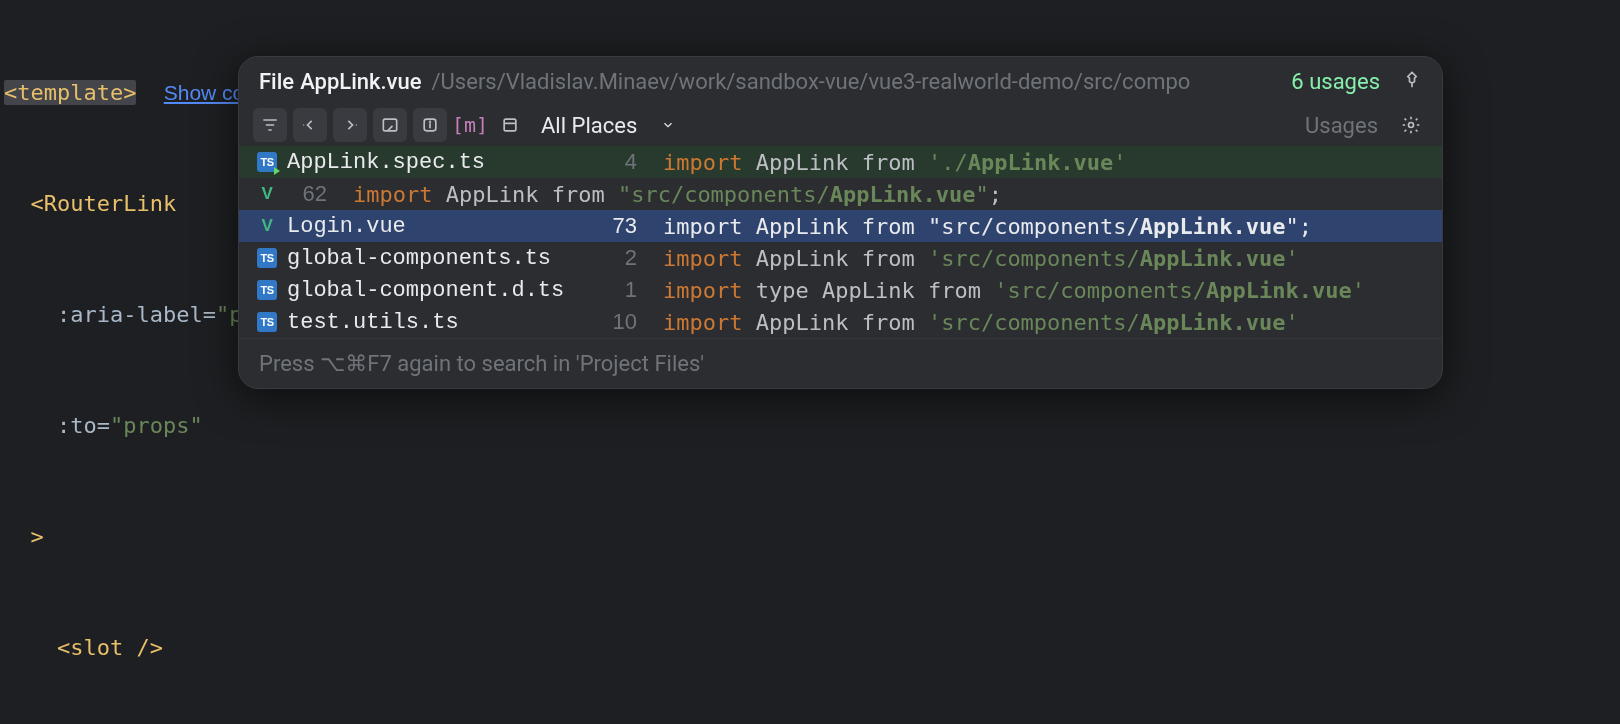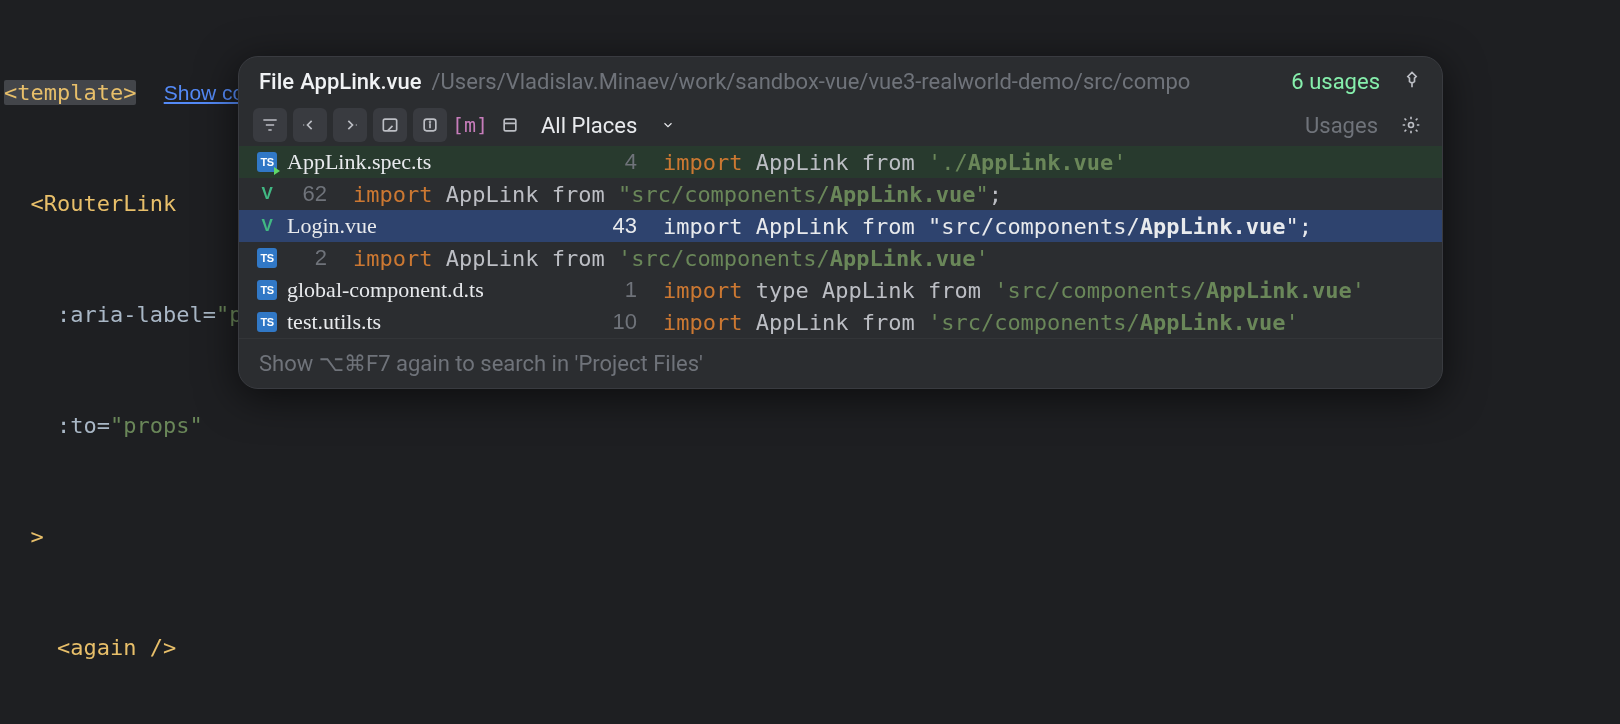--- a/index.html
+++ b/index.html
@@ -116,21 +116,21 @@
     flex-shrink:0;
     letter-spacing:-0.5px;
   }
   .file-icon.ts { background:#3178c6; color:#fff; }
   .file-icon.ts-run { background:#3178c6; color:#fff; position:relative; }
   .file-icon.ts-run::after{
     content:""; position:absolute; right:-3px; bottom:-3px;
     width:0;height:0;border-left:6px solid #5fd868;border-top:4px solid transparent;border-bottom:4px solid transparent;
   }
   .file-icon.vue { background:none; color:#41b883; font-size:17px; font-weight:900; }
-  .row .name { width:310px; color:#e8eaed; font-family:Liberation Serif, serif;}
+  .row .name { width:310px; color:#e8eaed; font-family:Liberation Mono, monospace;}
   .row .lnum { width:40px; text-align:right; color:#6f737a; font-family:-apple-system,sans-serif; margin-right:26px;}
   .row .preview { flex:1; white-space:nowrap; overflow:hidden; }
   .pv-kw { color:#cc7832; }
   .pv-txt { color:#bcbec4; }
   .pv-str { color:#6a8759; }
   .pv-bold { font-weight:700; color:#6a8759; }
   .row.first .pv-str, .row.first .pv-bold { color:#6a8759; }
   .row.selected .pv-kw,
   .row.selected .pv-txt,
   .row.selected .pv-str,
@@ -147,21 +147,21 @@
 </style>
 </head>
 <body>
 
 <div class="code-editor">
   <div class="code-line"><span class="tok-tag hl-tag">&lt;template&gt;</span> <span class="link-inline">Show component usages</span></div>
   <div class="code-line"><span class="tok-text">  &lt;</span><span class="tok-tag">RouterLink</span></div>
   <div class="code-line"><span class="tok-attr">    :aria-label</span><span class="tok-eq">=</span><span class="tok-str">"p</span></div>
   <div class="code-line"><span class="tok-attr">    :to</span><span class="tok-eq">=</span><span class="tok-str">"props"</span></div>
   <div class="code-line"><span class="tok-tag">  &gt;</span></div>
-  <div class="code-line"><span class="tok-text">    &lt;</span><span class="tok-tag">again</span><span class="tok-tag"> /&gt;</span></div>
+  <div class="code-line"><span class="tok-text">    &lt;</span><span class="tok-tag">slot</span><span class="tok-tag"> /&gt;</span></div>
   
   
   
   
   
   
   
   
   
   
@@ -247,36 +247,37 @@
         <div class="preview"><span class="pv-kw">import </span><span class="pv-txt">AppLink from </span><span class="pv-str s1">'./</span><span class="pv-bold">AppLink.vue</span><span class="pv-str s2">'</span><span class="pv-txt e"></span></div>
       </div>
       <div class="row">
         <div class="file-icon vue">V</div>
         <div class="lnum">62</div>
         <div class="preview"><span class="pv-kw">import </span><span class="pv-txt">AppLink from </span><span class="pv-str s1">"src/components/</span><span class="pv-bold">AppLink.vue</span><span class="pv-str s2">"</span><span class="pv-txt e">;</span></div>
       </div>
       <div class="row selected">
         <div class="file-icon vue">V</div>
         <div class="name">Login.vue</div>
-        <div class="lnum">43</div>
+        <div class="lnum">73</div>
         <div class="preview"><span class="pv-kw">import </span><span class="pv-txt">AppLink from </span><span class="pv-str s1">"src/components/</span><span class="pv-bold">AppLink.vue</span><span class="pv-str s2">"</span><span class="pv-txt e">;</span></div>
       </div>
       <div class="row">
         <div class="file-icon ts">TS</div>
+        <div class="name">global-components.ts</div>
         <div class="lnum">2</div>
         <div class="preview"><span class="pv-kw">import </span><span class="pv-txt">AppLink from </span><span class="pv-str s1">'src/components/</span><span class="pv-bold">AppLink.vue</span><span class="pv-str s2">'</span><span class="pv-txt e"></span></div>
       </div>
       <div class="row">
         <div class="file-icon ts">TS</div>
         <div class="name">global-component.d.ts</div>
         <div class="lnum">1</div>
         <div class="preview"><span class="pv-kw">import </span><span class="pv-txt">type AppLink from </span><span class="pv-str s1">'src/components/</span><span class="pv-bold">AppLink.vue</span><span class="pv-str s2">'</span><span class="pv-txt e"></span></div>
       </div>
       <div class="row">
         <div class="file-icon ts">TS</div>
         <div class="name">test.utils.ts</div>
         <div class="lnum">10</div>
         <div class="preview"><span class="pv-kw">import </span><span class="pv-txt">AppLink from </span><span class="pv-str s1">'src/components/</span><span class="pv-bold">AppLink.vue</span><span class="pv-str s2">'</span><span class="pv-txt e"></span></div>
       </div>
     </div>
 
-  <div class="popup-footer">Show ⌥⌘F7 again to search in 'Project Files'</div>
+  <div class="popup-footer">Press ⌥⌘F7 again to search in 'Project Files'</div>
 </div>
 
 </body></html>

